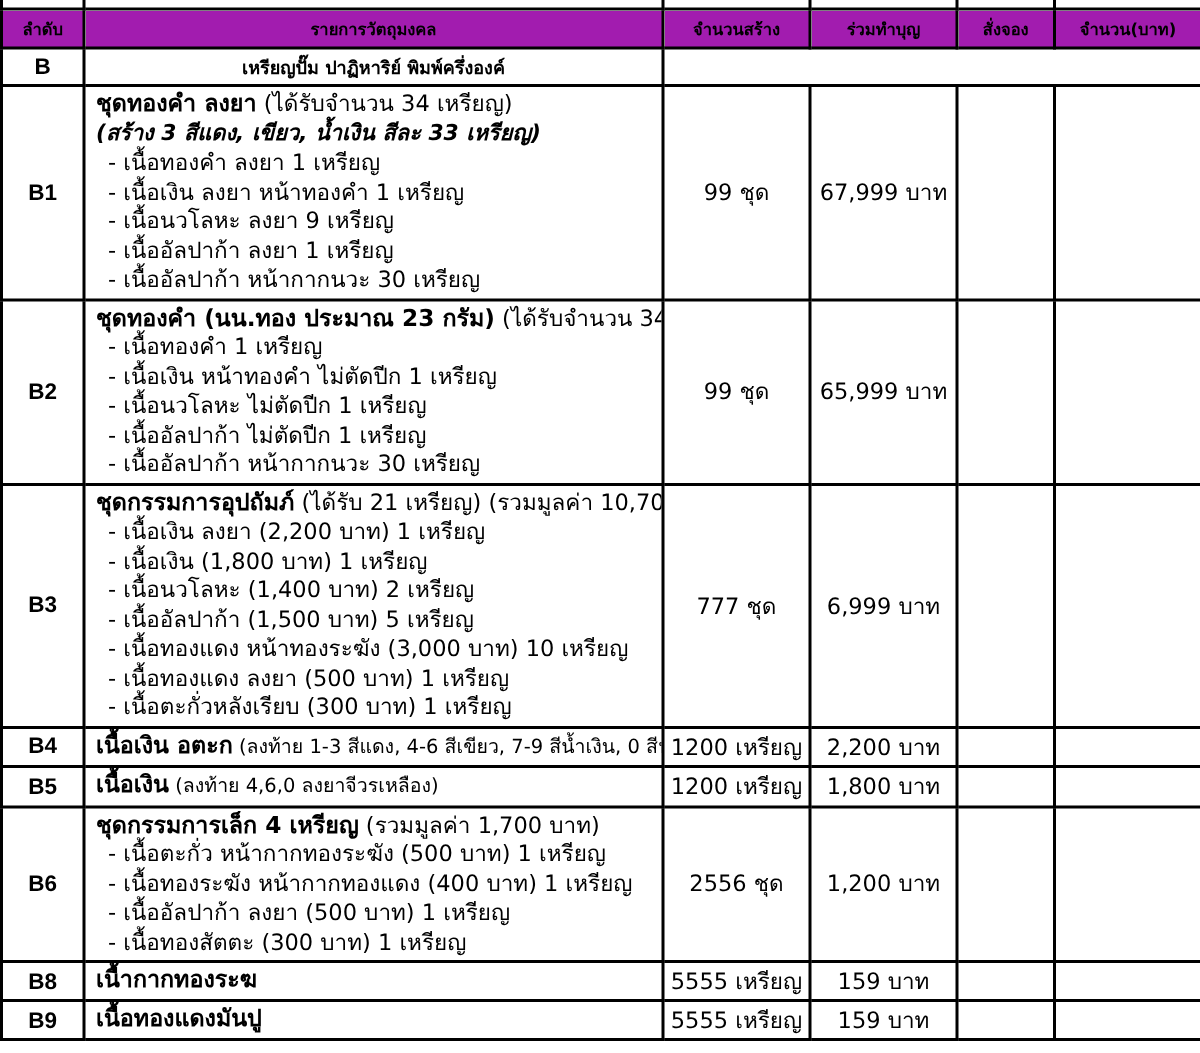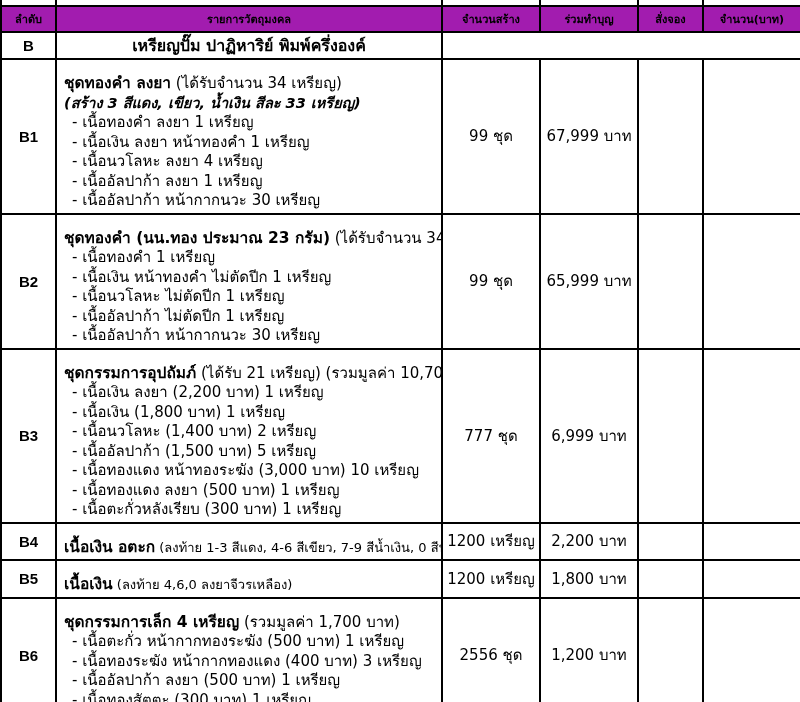--- a/index.html
+++ b/index.html
@@ -31,24 +31,24 @@
   tr.section td { height:23px; }
   .id-cell {
     text-align:center;
     font-weight:bold;
     font-size:15px;
     font-family:"Liberation Sans", sans-serif;
   }
   .section-title {
     text-align:center;
     font-weight:bold;
-    font-size:16px;
+    font-size:12px;
   }
   .desc-cell { vertical-align:top; }
-  .desc-inner { padding:2px 4px 2px 7px;margin-top:12px; }
+  .desc-inner { padding:2px 4px 2px 7px; }
   .line { line-height:19.5px; font-size:15px; white-space:nowrap; }
   .t-bold { font-weight:bold; font-size:15.5px; }
   .t-note { font-weight:normal; font-size:15px; }
   .t-note.small { font-size:13px; }
   .t-sub { font-weight:bold; font-size:14.5px;font-style:italic; }
   .item { padding-left:8px; }
   .num-cell {
     text-align:center;
     font-size:15px;
     white-space:nowrap;
@@ -90,21 +90,21 @@
       <td class="empty-cell" colspan="4"></td>
     </tr>
   <tr>
         <td class="id-cell">B1</td>
         <td class="desc-cell">
           <div class="desc-inner">
             <div class="line"><span class="t-bold">ชุดทองคำ ลงยา</span><span class="t-note"> (ได้รับจำนวน 34 เหรียญ)</span></div>
             <div class="line t-sub">(สร้าง 3 สีแดง, เขียว, น้ำเงิน สีละ 33 เหรียญ)</div>
             <div class="line item">- เนื้อทองคำ ลงยา 1 เหรียญ</div>
             <div class="line item">- เนื้อเงิน ลงยา หน้าทองคำ 1 เหรียญ</div>
-            <div class="line item">- เนื้อนวโลหะ ลงยา 4 เหรียญ</div>
+            <div class="line item">- เนื้อนวโลหะ ลงยา 9 เหรียญ</div>
             <div class="line item">- เนื้ออัลปาก้า ลงยา 1 เหรียญ</div>
             <div class="line item">- เนื้ออัลปาก้า หน้ากากนวะ 30 เหรียญ</div>
           </div>
         </td>
         <td class="num-cell">99 ชุด</td>
         <td class="num-cell">67,999 บาท</td>
         <td class="empty-cell"></td>
         <td class="empty-cell"></td>
       </tr>
       <tr>
@@ -166,21 +166,21 @@
         <td class="num-cell">1,800 บาท</td>
         <td class="empty-cell"></td>
         <td class="empty-cell"></td>
       </tr>
       <tr>
         <td class="id-cell">B6</td>
         <td class="desc-cell">
           <div class="desc-inner">
             <div class="line"><span class="t-bold">ชุดกรรมการเล็ก 4 เหรียญ</span><span class="t-note"> (รวมมูลค่า 1,700 บาท)</span></div>
             <div class="line item">- เนื้อตะกั่ว หน้ากากทองระฆัง (500 บาท) 1 เหรียญ</div>
-            <div class="line item">- เนื้อทองระฆัง หน้ากากทองแดง (400 บาท) 3 เหรียญ</div>
+            <div class="line item">- เนื้อทองระฆัง หน้ากากทองแดง (400 บาท) 1 เหรียญ</div>
             <div class="line item">- เนื้ออัลปาก้า ลงยา (500 บาท) 1 เหรียญ</div>
             <div class="line item">- เนื้อทองสัตตะ (300 บาท) 1 เหรียญ</div>
           </div>
         </td>
         <td class="num-cell">2556 ชุด</td>
         <td class="num-cell">1,200 บาท</td>
         <td class="empty-cell"></td>
         <td class="empty-cell"></td>
       </tr>
       <tr>

